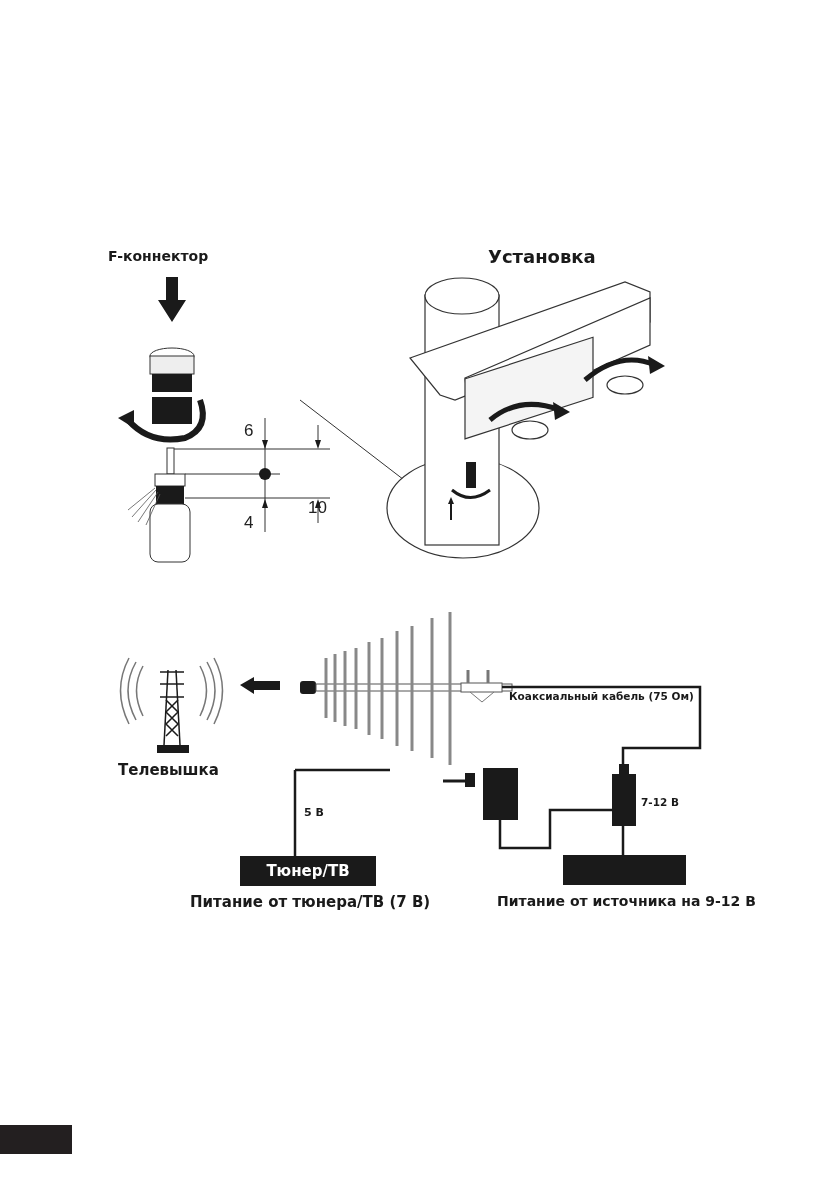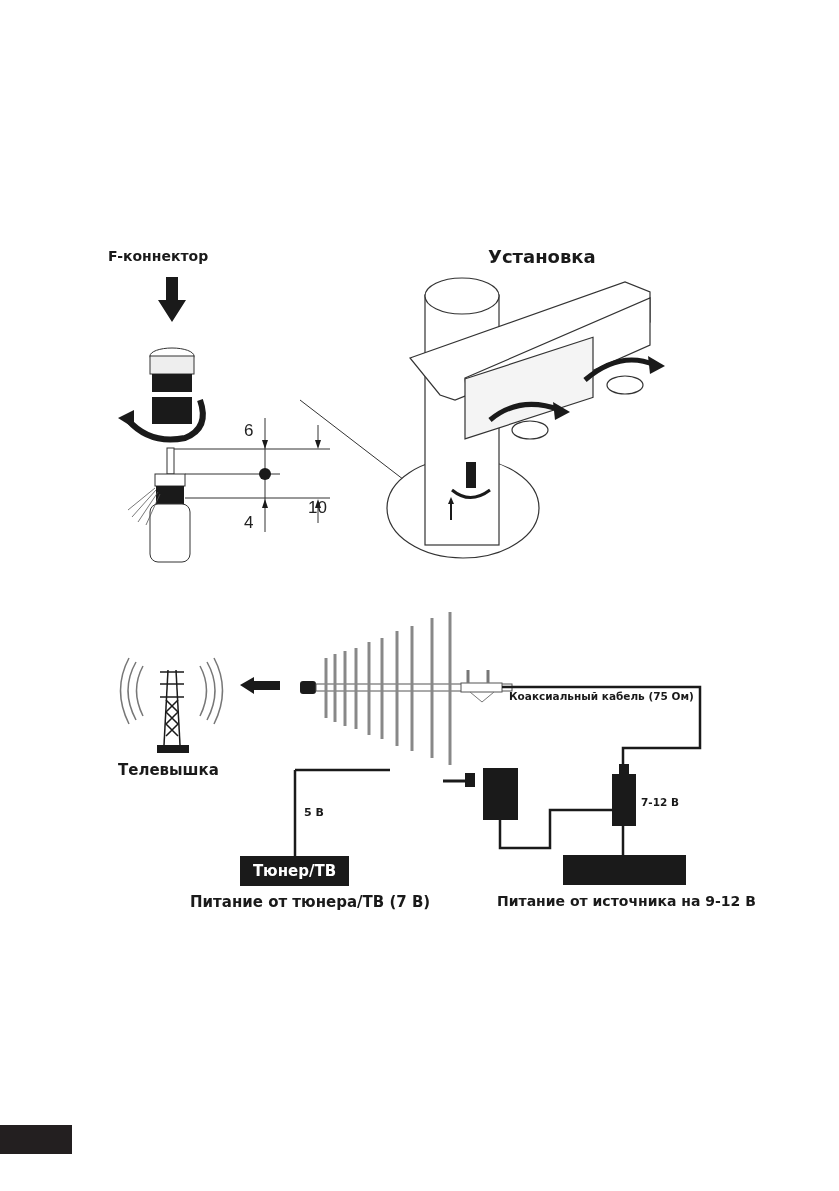--- a/index.html
+++ b/index.html
@@ -1,21 +1,21 @@
 <!DOCTYPE html>
 <html><head>
 <meta charset="utf-8">
 <style>
   html, body { margin:0; padding:0; background:#ffffff; }
   body { width:839px; height:1191px; position:relative; overflow:hidden; font-family:"Liberation Sans", sans-serif; color:#1a1a1a; }
   .lbl { position:absolute; font-family:"DejaVu Sans", sans-serif; font-weight:bold; white-space:nowrap; color:#1a1a1a; }
   .num { position:absolute; font-family:"Liberation Sans", sans-serif; font-size:17px; color:#222; }
   svg { position:absolute; left:0; top:0; }
   .page-tab { position:absolute; left:0; top:1125px; width:72px; height:29px; background:#231f20; }
-  .tuner-box { position:absolute; left:240px; top:856px; width:109px; height:30px; background:#1a1a1a; color:#fff; font-family:"DejaVu Sans", sans-serif; font-weight:bold; font-size:15px; display:flex; align-items:center; justify-content:center; }
+  .tuner-box { position:absolute; left:240px; top:856px; width:136px; height:30px; background:#1a1a1a; color:#fff; font-family:"DejaVu Sans", sans-serif; font-weight:bold; font-size:15px; display:flex; align-items:center; justify-content:center; }
   .source-box { position:absolute; left:563px; top:855px; width:123px; height:30px; background:#1a1a1a; }
 </style>
 </head>
 <body>
 
 <svg width="839" height="1191">
 
   <g>
 
     <polygon points="166,277 178,277 178,300 186,300 172,322 158,300 166,300" fill="#1a1a1a"></polygon>

